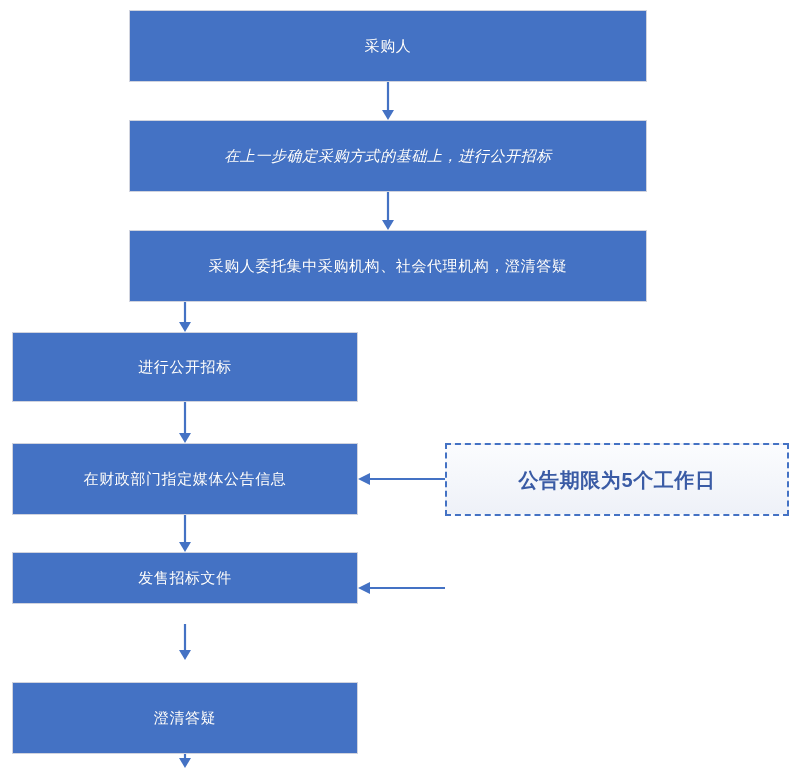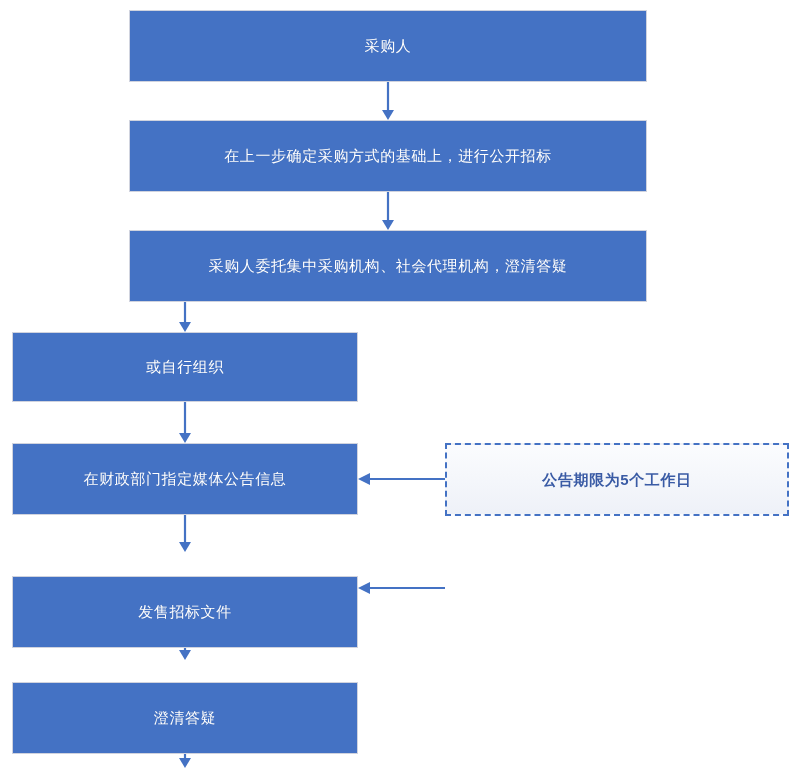--- a/index.html
+++ b/index.html
@@ -32,21 +32,21 @@
     color: #ffffff;
     font-size: 15px;
     letter-spacing: 0.6px;
     font-weight: 400;
     text-shadow: 0 0 1px rgba(0,0,0,0.12);
   }
   .node-note {
     background: linear-gradient(180deg, #fbfcfe 0%, #eef1f8 100%);
     border: 2px dashed #4472C4;
     color: #3A5BA5;
-    font-size: 15px;
+    font-size: 20px;
     letter-spacing: 0.6px;
     font-weight: 600;
     text-align: right;
   }
   .node-label {
     display: block;
     line-height: 1.3;
     padding: 0 10px;
     white-space: nowrap;
   }
@@ -113,33 +113,33 @@
     </div>
     <div class="conn" style="left: 358px; top: 578px; width: 87px; height: 20px;">
       <svg width="87" height="20" viewBox="0 0 87 20">
         <line x1="87" y1="10" x2="11" y2="10" stroke="#4472C4" stroke-width="2.2"></line>
         <polygon points="12,4 12,16 0,10" fill="#4472C4"></polygon>
       </svg>
     </div>
     <div class="node node-solid" style="left: 129px; top: 10px; width: 518px; height: 72px;">
       <span class="node-label">采购人</span>
     </div>
-    <div class="node node-solid" style="left: 129px; top: 120px; width: 518px; height: 72px;">
+    <div class="node node-solid" style="left: 129px; top: 120px; width: 518px; height: 72px; font-style: italic;">
       <span class="node-label">在上一步确定采购方式的基础上，进行公开招标</span>
     </div>
     <div class="node node-solid" style="left: 129px; top: 230px; width: 518px; height: 72px;">
       <span class="node-label">采购人委托集中采购机构、社会代理机构，澄清答疑</span>
     </div>
     <div class="node node-solid" style="left: 12px; top: 332px; width: 346px; height: 70px;">
-      <span class="node-label">或自行组织</span>
+      <span class="node-label">进行公开招标</span>
     </div>
     <div class="node node-solid" style="left: 12px; top: 443px; width: 346px; height: 72px; text-align: right;">
       <span class="node-label">在财政部门指定媒体公告信息</span>
     </div>
-    <div class="node node-solid" style="left: 12px; top: 552px; width: 346px; height: 72px; margin-top: 24px;">
+    <div class="node node-solid" style="left: 12px; top: 552px; width: 346px; height: 52px;">
       <span class="node-label">发售招标文件</span>
     </div>
     <div class="node node-solid" style="left: 12px; top: 660px; width: 346px; height: 72px; margin-top: 22px;">
       <span class="node-label">澄清答疑</span>
     </div>
     <div class="node node-note" style="left: 445px; top: 443px; width: 344px; height: 73px;">
       <span class="node-label">公告期限为5个工作日</span>
     </div>
   </div>
 

